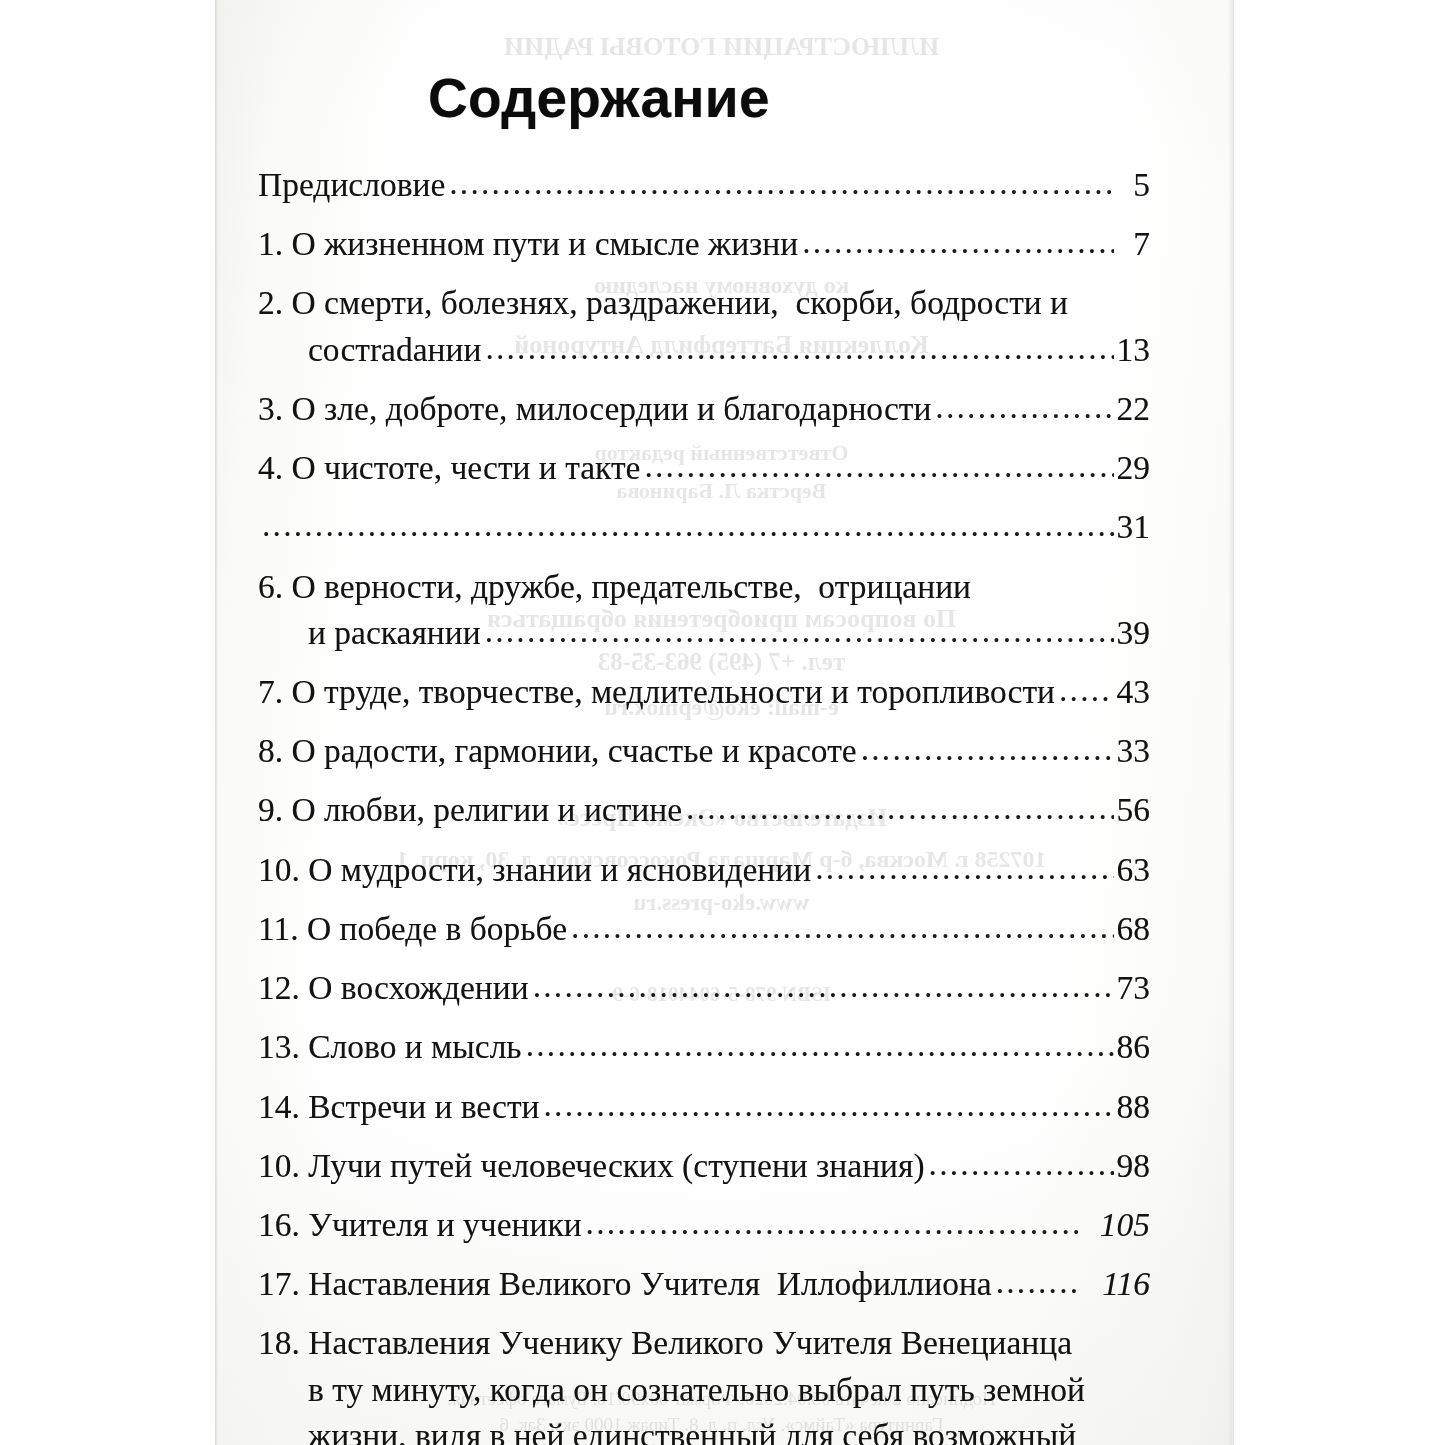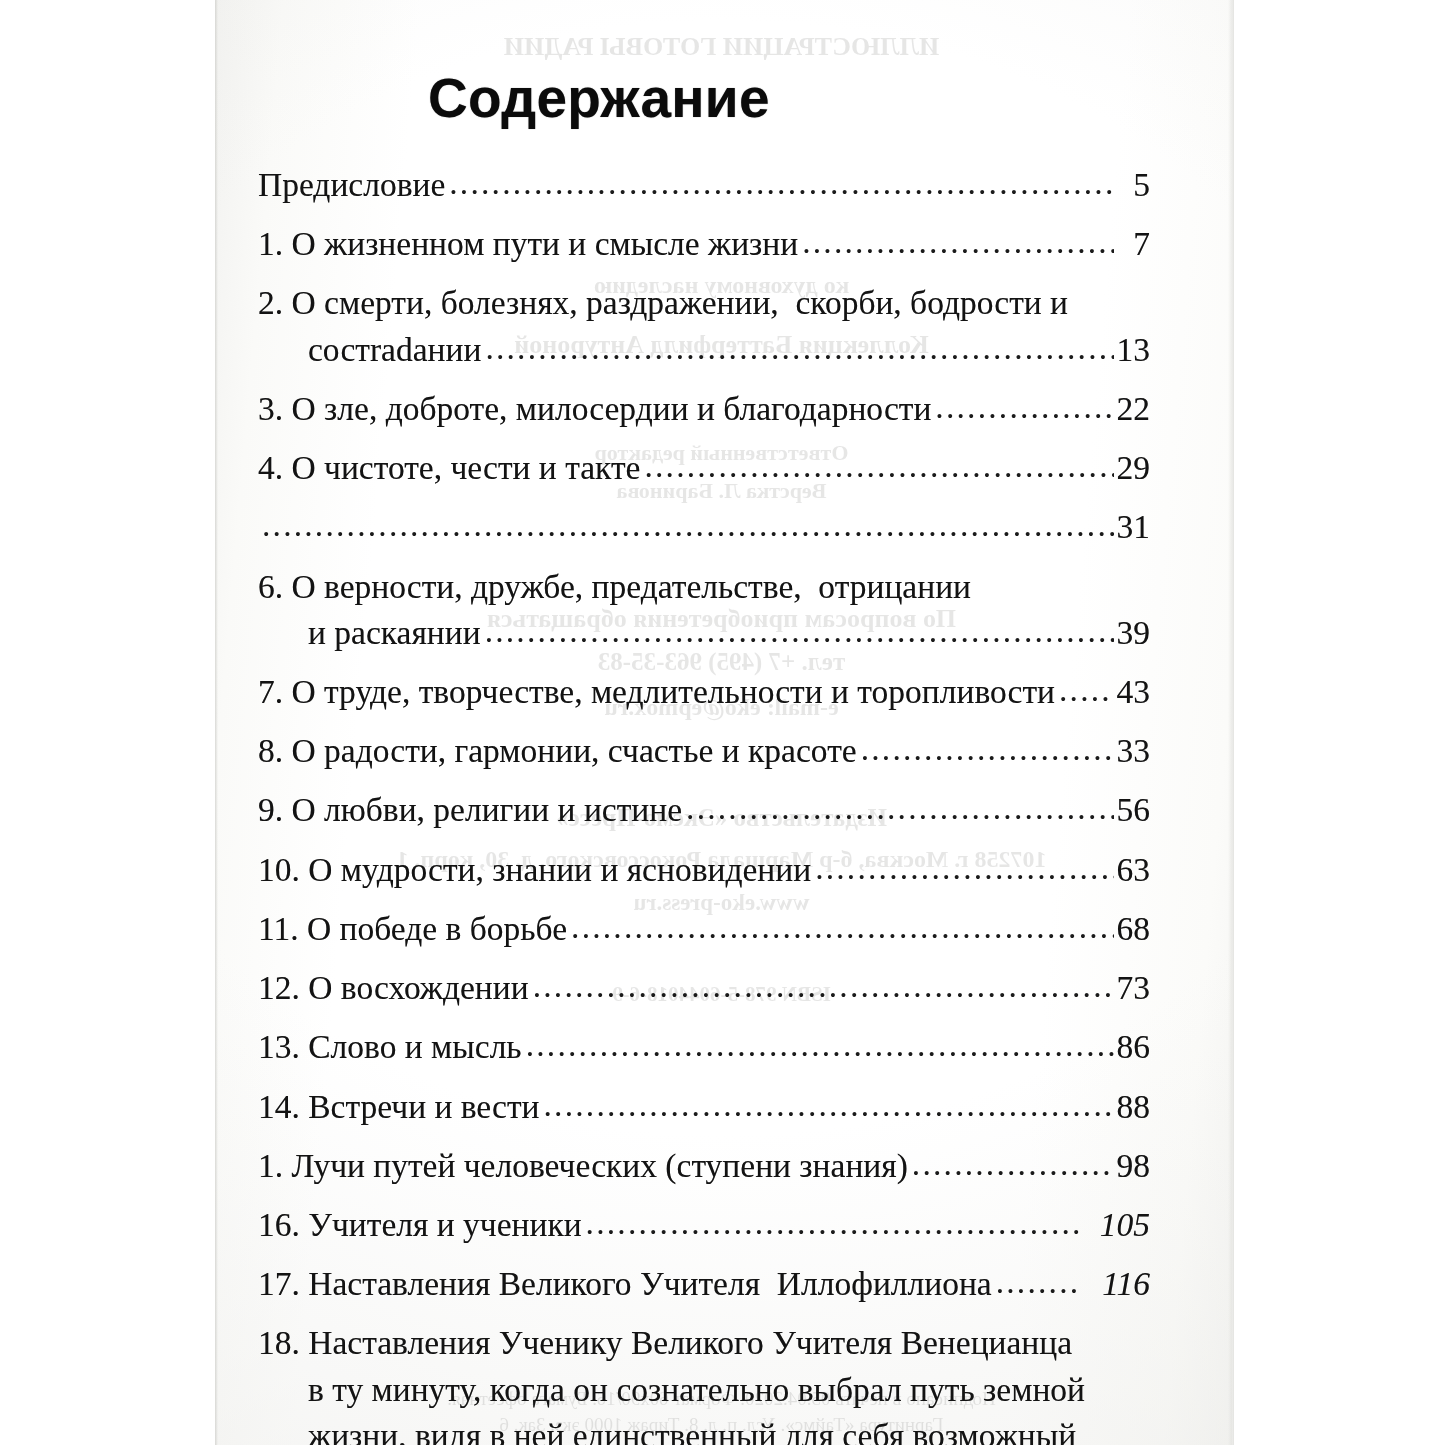--- a/index.html
+++ b/index.html
@@ -262,21 +262,21 @@
       </div>
       <div class="entry">
         <div class="line">
           <span class="txt">14. Встречи и вести</span>
           <span class="leader">................................................................................................................................................................................................................................................................................................................................................................................................................</span>
           <span class="pg">88</span>
         </div>
       </div>
       <div class="entry">
         <div class="line">
-          <span class="txt">1. Лучи путей человеческих (ступени знания)</span>
+          <span class="txt">10. Лучи путей человеческих (ступени знания)</span>
           <span class="leader">................................................................................................................................................................................................................................................................................................................................................................................................................</span>
           <span class="pg">98</span>
         </div>
       </div>
       <div class="entry">
         <div class="line">
           <span class="txt">16. Учителя и ученики</span>
           <span class="leader">................................................................................................................................................................................................................................................................................................................................................................................................................</span>
           <span class="pg wide">105</span>
         </div>

